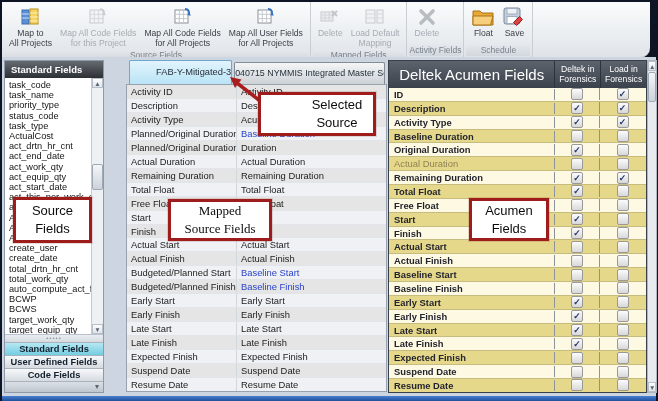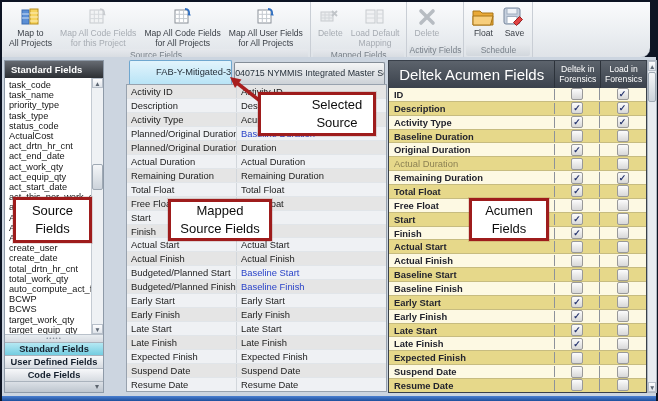--- a/index.html
+++ b/index.html
@@ -103,21 +103,21 @@
   .bottom-strip{position:absolute;left:2px;top:396px;width:654px;height:5px;background:linear-gradient(#4a7fd0,#1d4f9c);}
   
   .note{
     position:absolute;background:#fff;border:3px solid var(--annotation-red);
     display:flex;align-items:center;justify-content:center;text-align:center;
     font-size:13px;color:#0d0d0d;line-height:1.35;white-space:pre-line;z-index:30;
     box-shadow:0 0 0 1px rgba(120,20,20,.15);
   }
   #note-selected-source{left:258px;top:92px;width:72px;height:38px;padding-left:40px;}
   #note-source-fields{left:13px;top:197px;width:73px;height:40px;}
-  #note-mapped-source{left:168px;top:199px;width:98px;height:36px;}
+  #note-mapped-source{left:168px;top:199px;width:98px;height:36px;font-family:Liberation Serif, serif;}
   #note-acumen-fields{left:469px;top:198px;width:74px;height:37px;}
   #arrow-overlay{position:absolute;left:0;top:0;width:658px;height:401px;z-index:29;pointer-events:none;}
 </style>
 </head>
 <body>
 
 <div class="ribbon" id="ribbon">
     <div class="rgroup">
       <div class="rgroup-btns">
         <div class="rbtn">
@@ -240,22 +240,22 @@
 
 <div class="content">
 
   <div class="sidebar">
     <div class="sb-header">Standard Fields</div>
     <div class="sb-list">
       <ul id="field-list">
           <li>task_code</li>
           <li>task_name</li>
           <li>priority_type</li>
+          <li>status_code</li>
           <li>task_type</li>
-          <li>status_code</li>
           <li>ActualCost</li>
           <li>act_drtn_hr_cnt</li>
           <li>act_end_date</li>
           <li>act_work_qty</li>
           <li>act_equip_qty</li>
           <li>act_start_date</li>
           <li>act_this_per_work_qty</li>
           <li>act</li>
           <li>APA</li>
           <li>APA</li>

